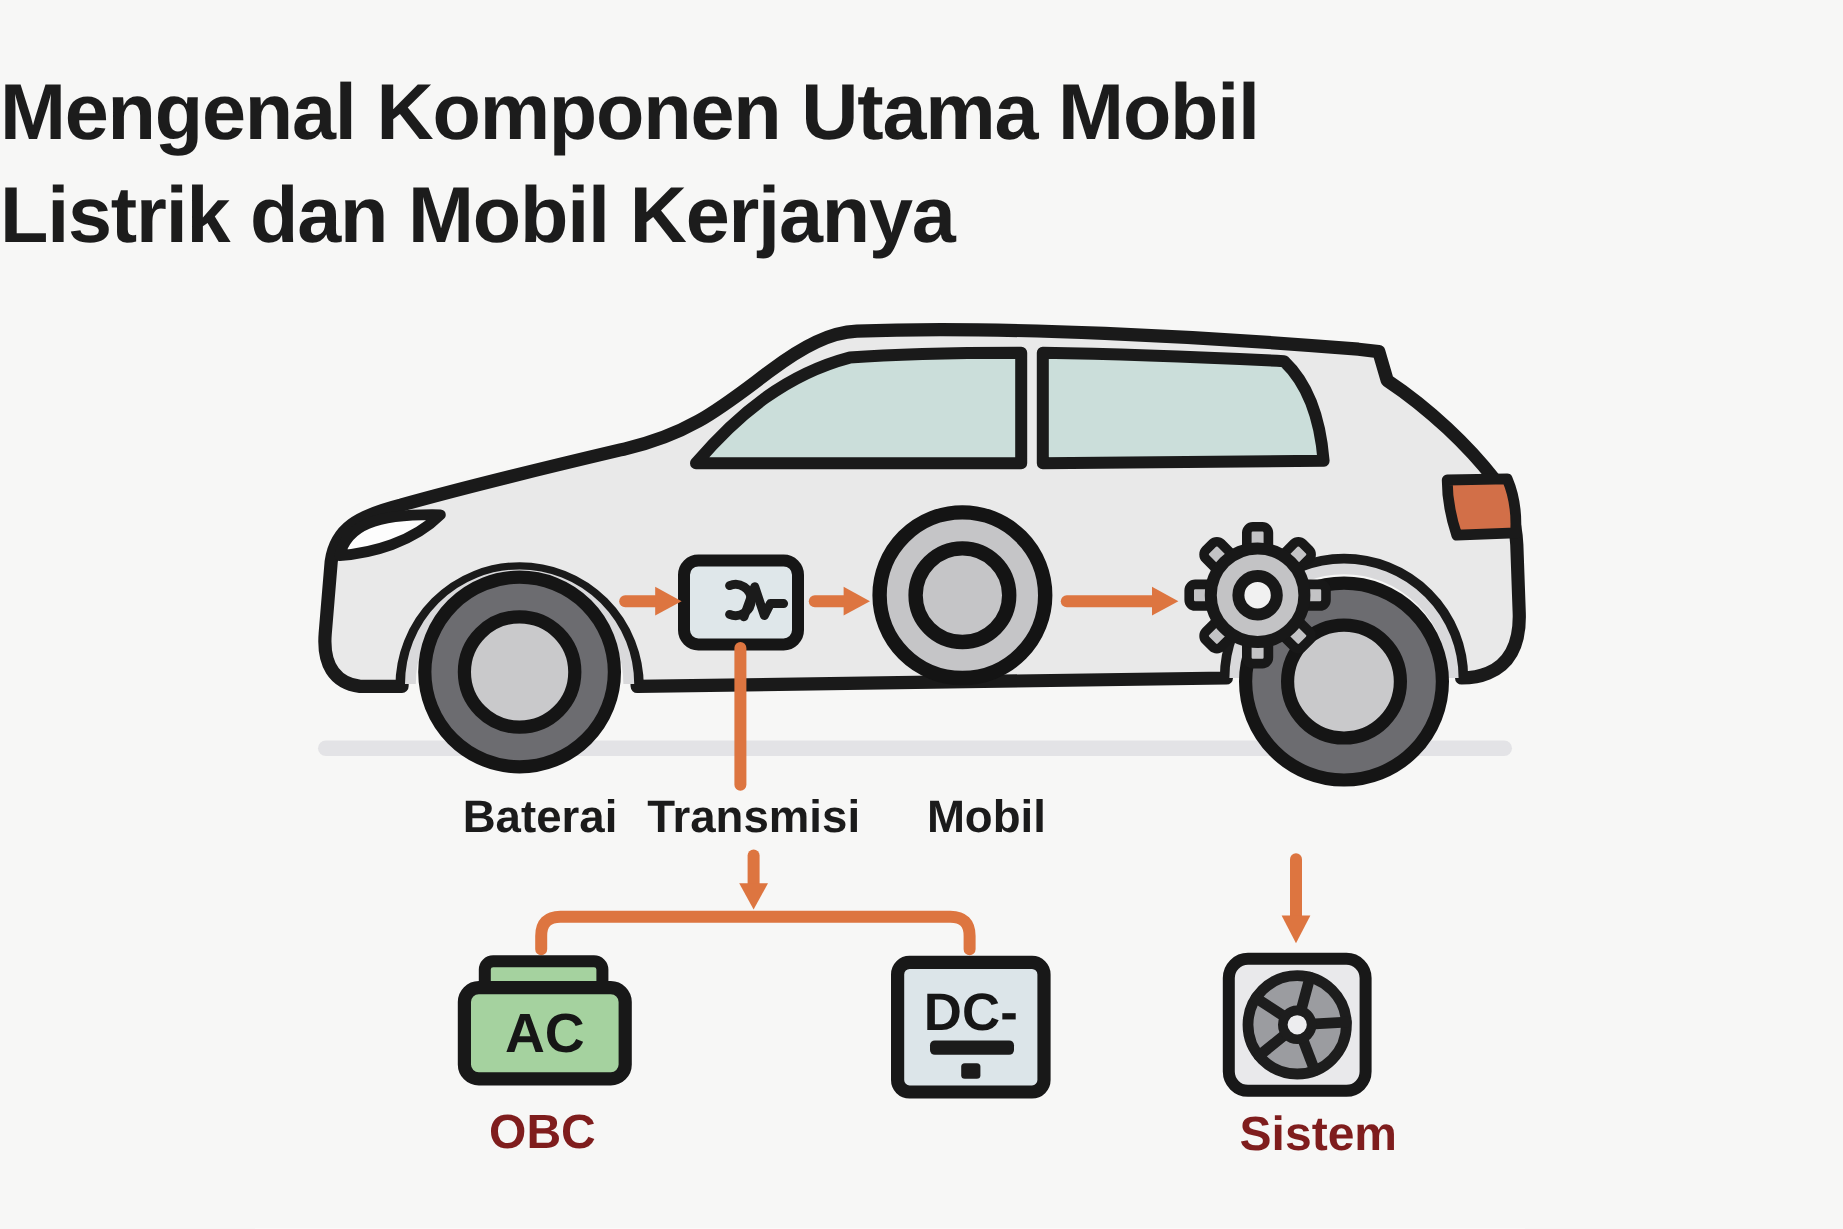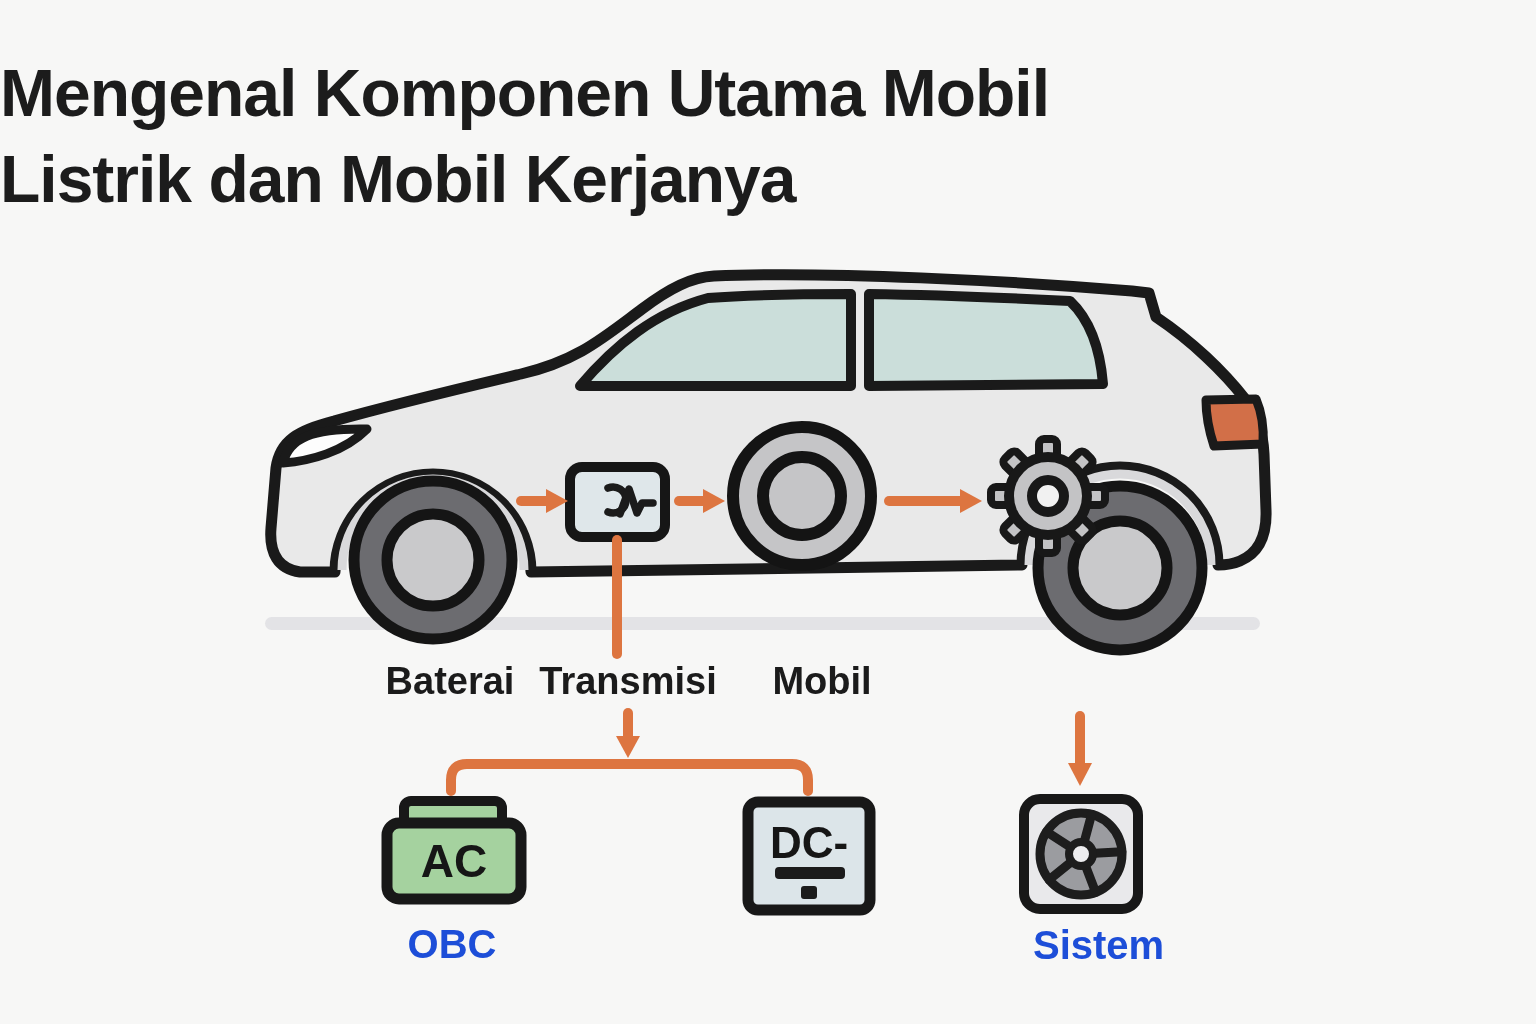--- a/index.html
+++ b/index.html
@@ -12,21 +12,21 @@
   .title{
     position:absolute;top:50px;left:0;width:1536px;text-align:left;
     font-size:66px;line-height:86px;font-weight:bold;color:#1c1c1c;letter-spacing:-1px;
   }
   .comp-label{
     position:absolute;top:660px;transform:translateX(-50%);
     font-size:38px;font-weight:bold;color:#1b1b1b;white-space:nowrap;
   }
   .sub-label{
     position:absolute;top:922px;transform:translateX(-50%);
-    font-size:40px;font-weight:bold;color:#1d4ed8;white-space:nowrap;
+    font-size:40px;font-weight:bold;color:#7f1d1d;white-space:nowrap;
   }
   .sub-label.two-line{transform:none;text-align:right;line-height:46px;}
   
   .accent-stroke{stroke:var(--accent);}
   .accent-fill{fill:var(--accent);}
   .car-fill{fill:var(--car_body);}
   .glass{fill:var(--window_glass);}
   .tail{fill:var(--taillight);}
   .green{fill:var(--obc_green);}
   .panel{fill:var(--converter_panel);}

